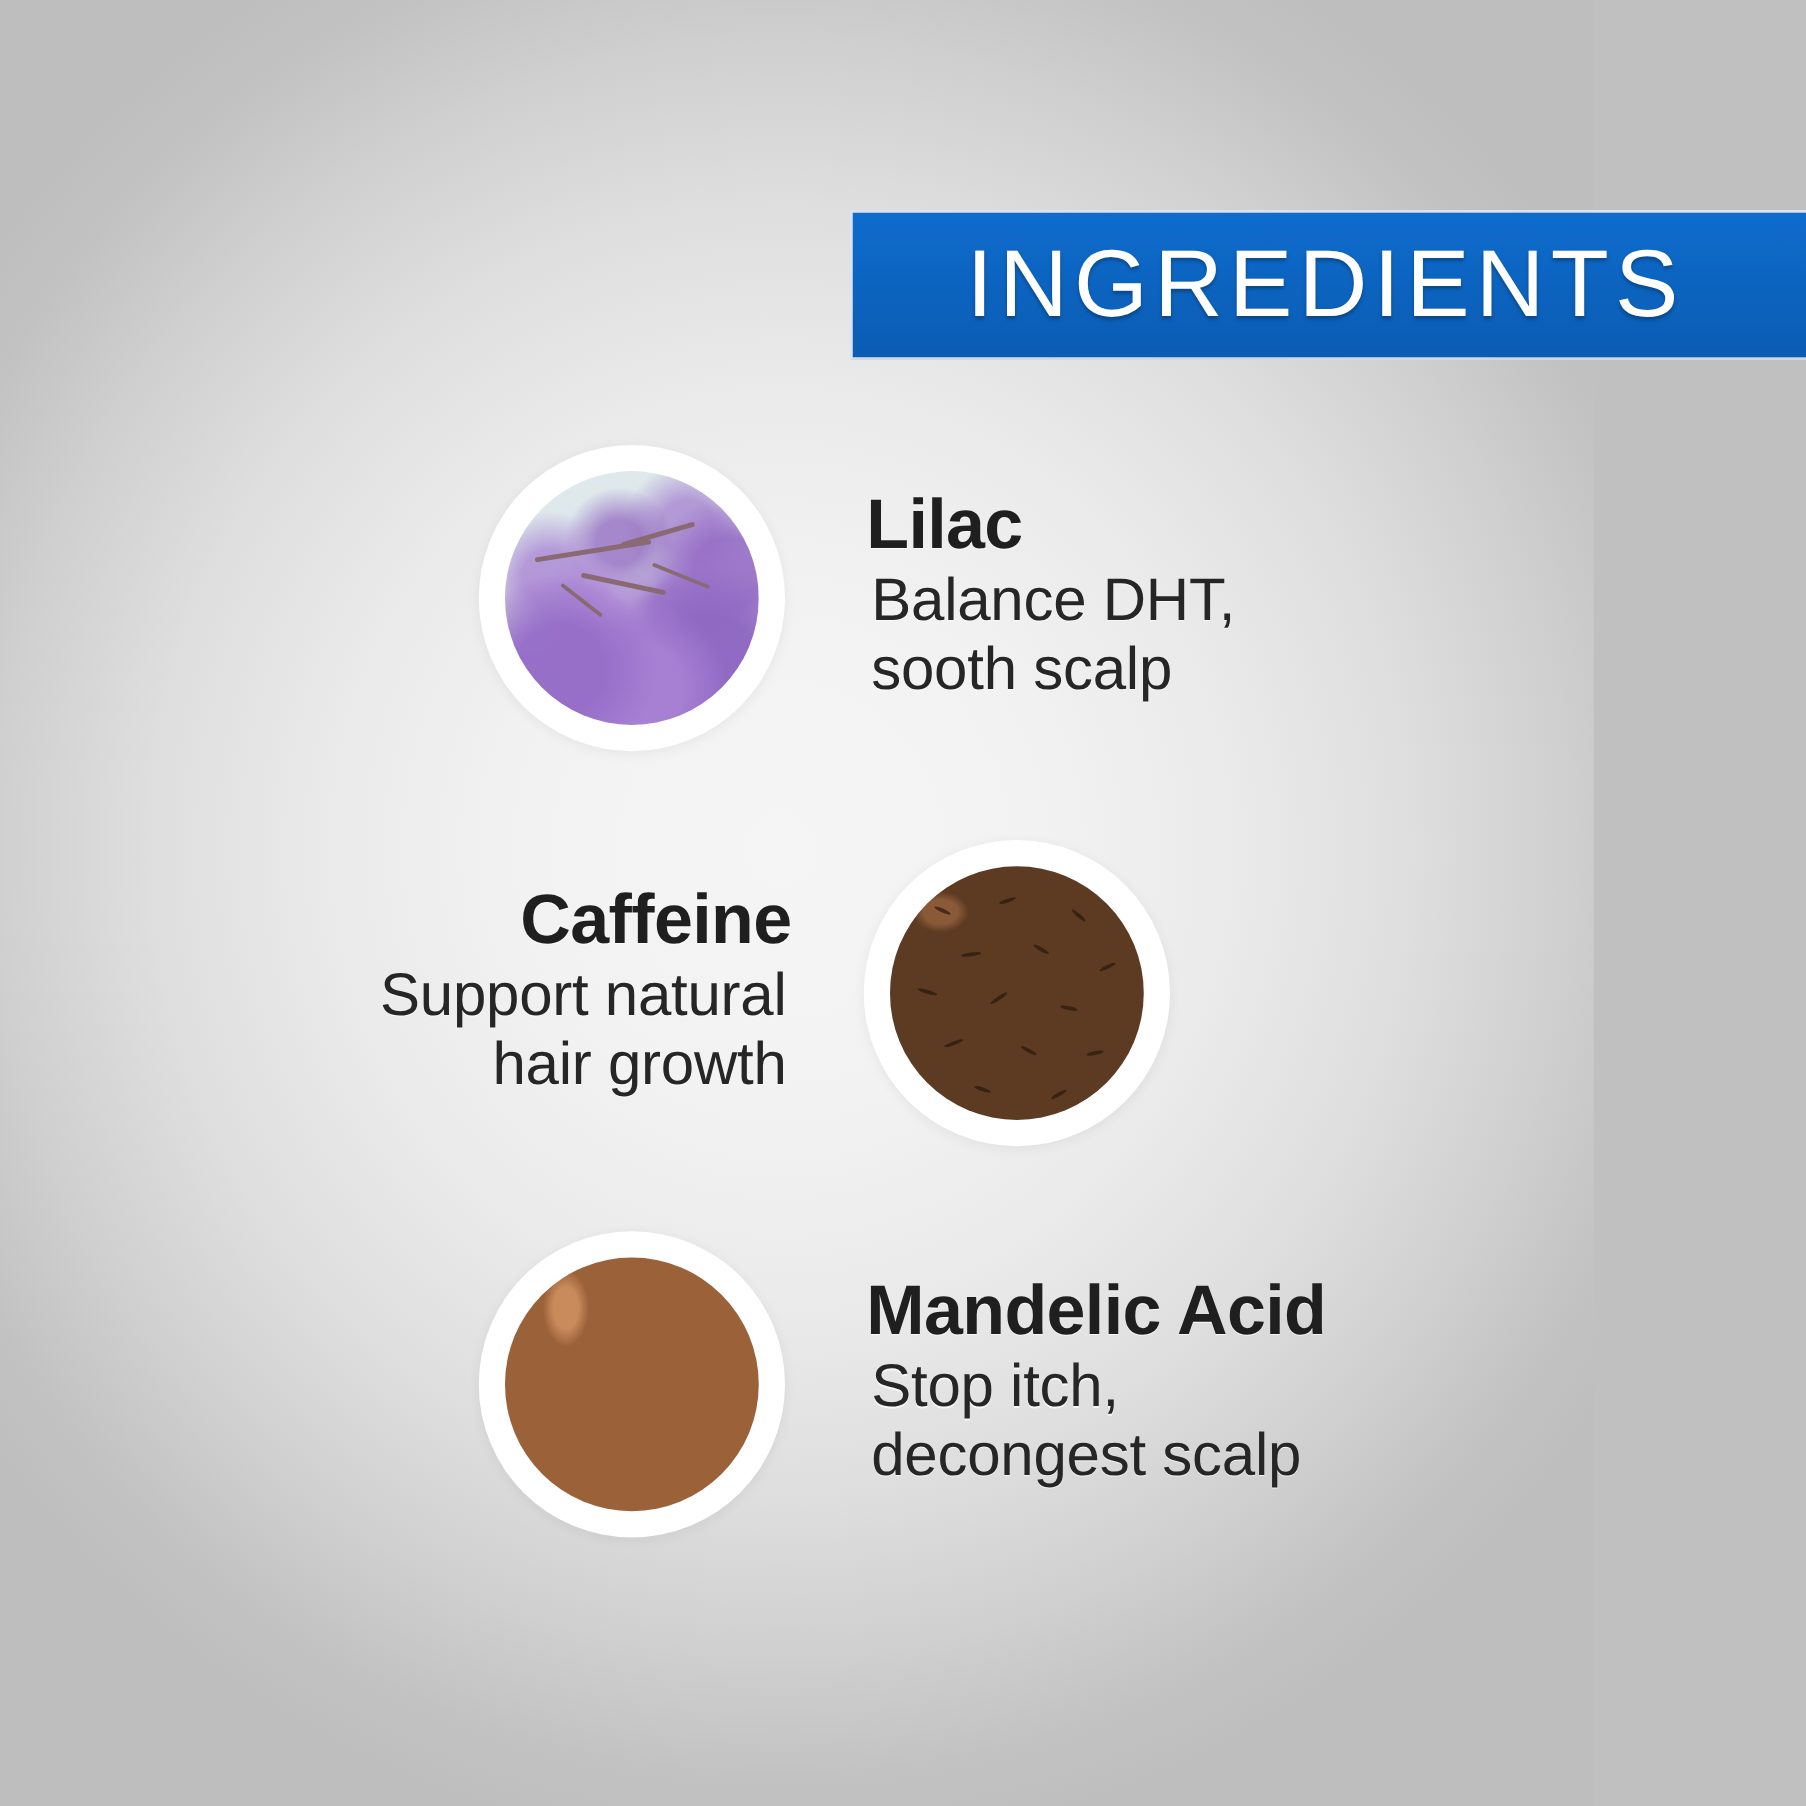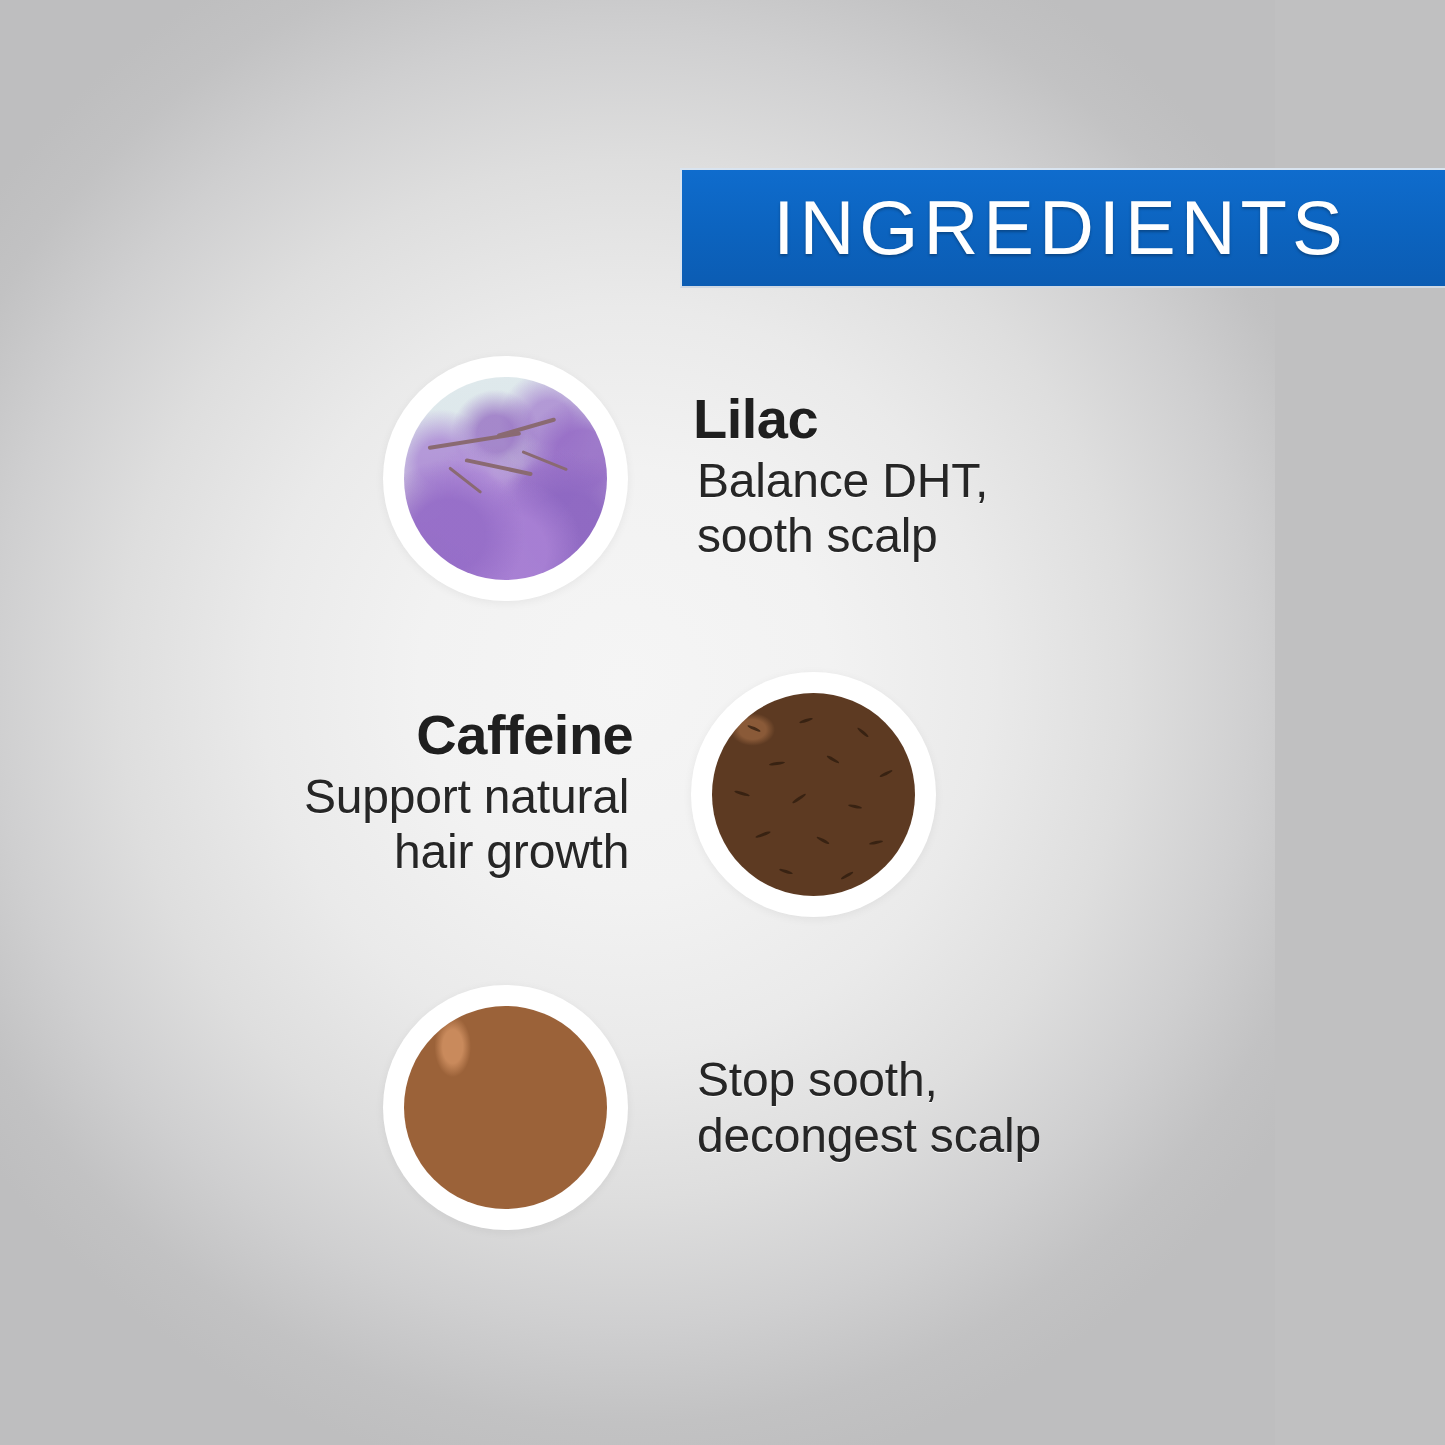--- a/index.html
+++ b/index.html
@@ -194,18 +194,19 @@
         <div class="crease" style="left:63%;top:89%;width:7%;height:1.4%;transform:rotate(-30deg);"></div>
       </div>
     </div>
   </div>
 
   <div class="row" id="row-mandelic">
     <div class="circle">
       <div class="photo ph-almond"></div>
     </div>
     <div class="txt">
-      <div class="ing-desc">Stop sooth,
+      <div class="ing-title">Mandelic Acid</div>
+      <div class="ing-desc">Stop itch,
 decongest scalp</div>
     </div>
   </div>
 
 </div>
 
 </body></html>

